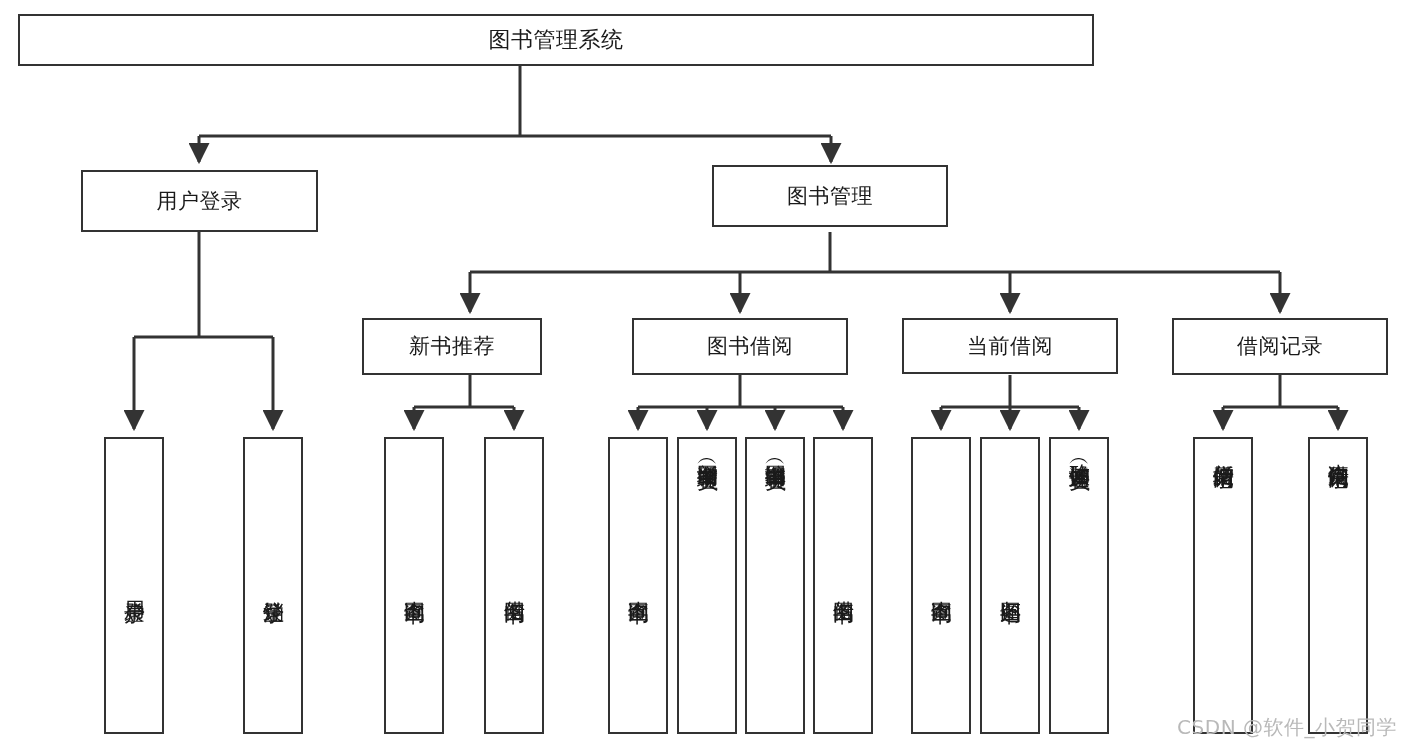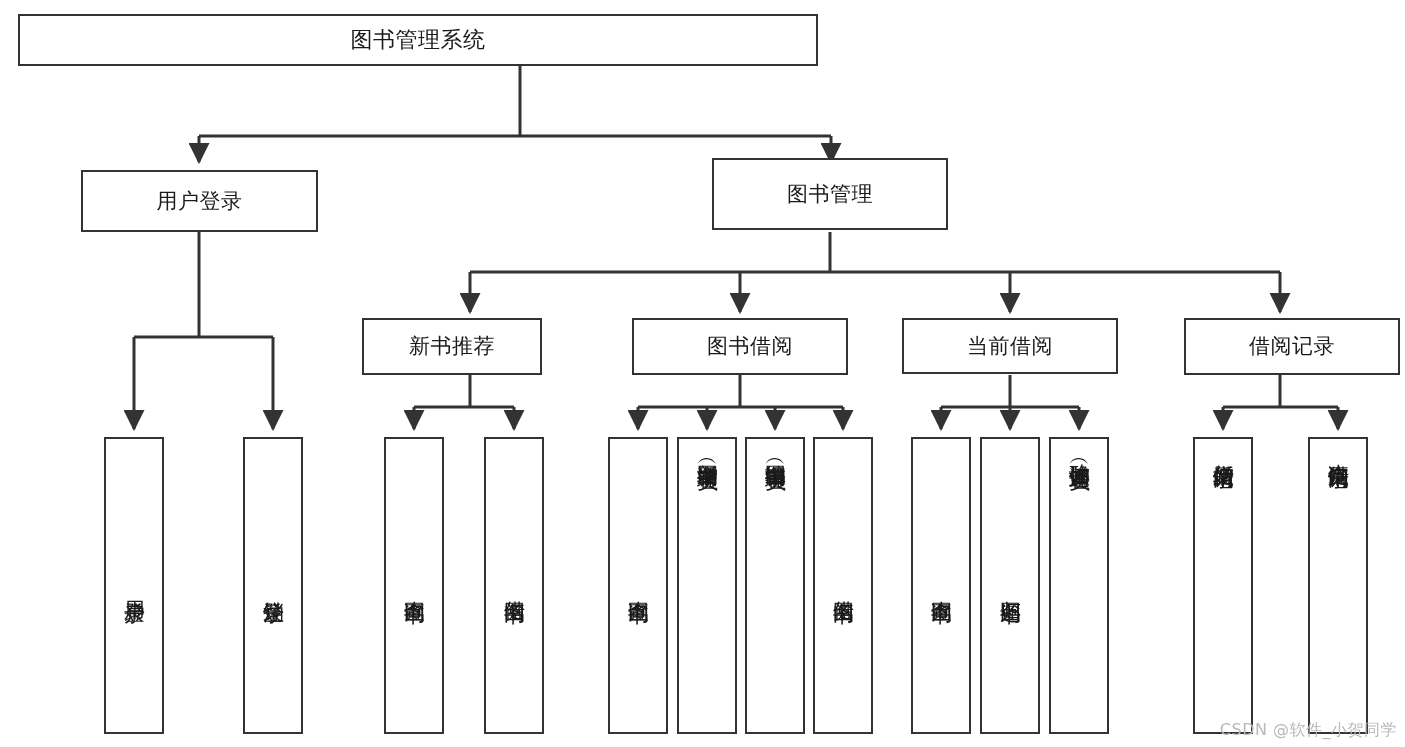--- a/index.html
+++ b/index.html
@@ -60,21 +60,21 @@
     white-space: nowrap;
   }
   .node.vert.short {
     align-items: center;
     padding-top: 0;
   }
   #watermark {
     position: absolute;
     right: 8px;
     bottom: 6px;
-    font-size: 16px;
+    font-size: 20px;
     color: #b9b9b9;
     letter-spacing: 0.5px;
     white-space: nowrap;
   }
 </style>
 </head>
 <body>
 
 <div id="canvas">
 
@@ -121,41 +121,41 @@
       <path d="M 1010 407 L 1010 429" marker-end="url(#arrow)"></path>
       <path d="M 1079 407 L 1079 429" marker-end="url(#arrow)"></path>
 
       <path d="M 1280 375 L 1280 407"></path>
       <path d="M 1223 407 L 1338 407"></path>
       <path d="M 1223 407 L 1223 429" marker-end="url(#arrow)"></path>
       <path d="M 1338 407 L 1338 429" marker-end="url(#arrow)"></path>
     </g>
   </svg>
 
-  <div class="node root horiz" style="left:18px; top:14px; width:800px; height:52px;">
+  <div class="node root horiz" style="left:18px; top:14px; width:1076px; height:52px;">
     <span class="lbl">图书管理系统</span>
   </div>
 
   <div class="node horiz" style="left:81px; top:170px; width:237px; height:62px;">
     <span class="lbl">用户登录</span>
   </div>
-  <div class="node horiz" style="left:712px; top:158px; width:236px; height:72px;">
+  <div class="node horiz" style="left:712px; top:165px; width:236px; height:62px;">
     <span class="lbl">图书管理</span>
   </div>
 
   <div class="node horiz" style="left:362px; top:318px; width:180px; height:57px;">
     <span class="lbl">新书推荐</span>
   </div>
   <div class="node horiz" style="left:632px; top:318px; width:216px; height:57px;padding-left:20px;">
     <span class="lbl">图书借阅</span>
   </div>
   <div class="node horiz" style="left:902px; top:318px; width:216px; height:56px;">
     <span class="lbl">当前借阅</span>
   </div>
-  <div class="node horiz" style="left:1172px; top:318px; width:216px; height:57px;margin-left:12px;">
+  <div class="node horiz" style="left:1172px; top:318px; width:216px; height:57px;">
     <span class="lbl">借阅记录</span>
   </div>
 
   <div class="node vert short" style="left:104px; top:437px; width:60px; height:297px;">
     <span class="lbl">用户登录</span>
   </div>
   <div class="node vert short" style="left:243px; top:437px; width:60px; height:297px;">
     <span class="lbl">注销登录</span>
   </div>
 

